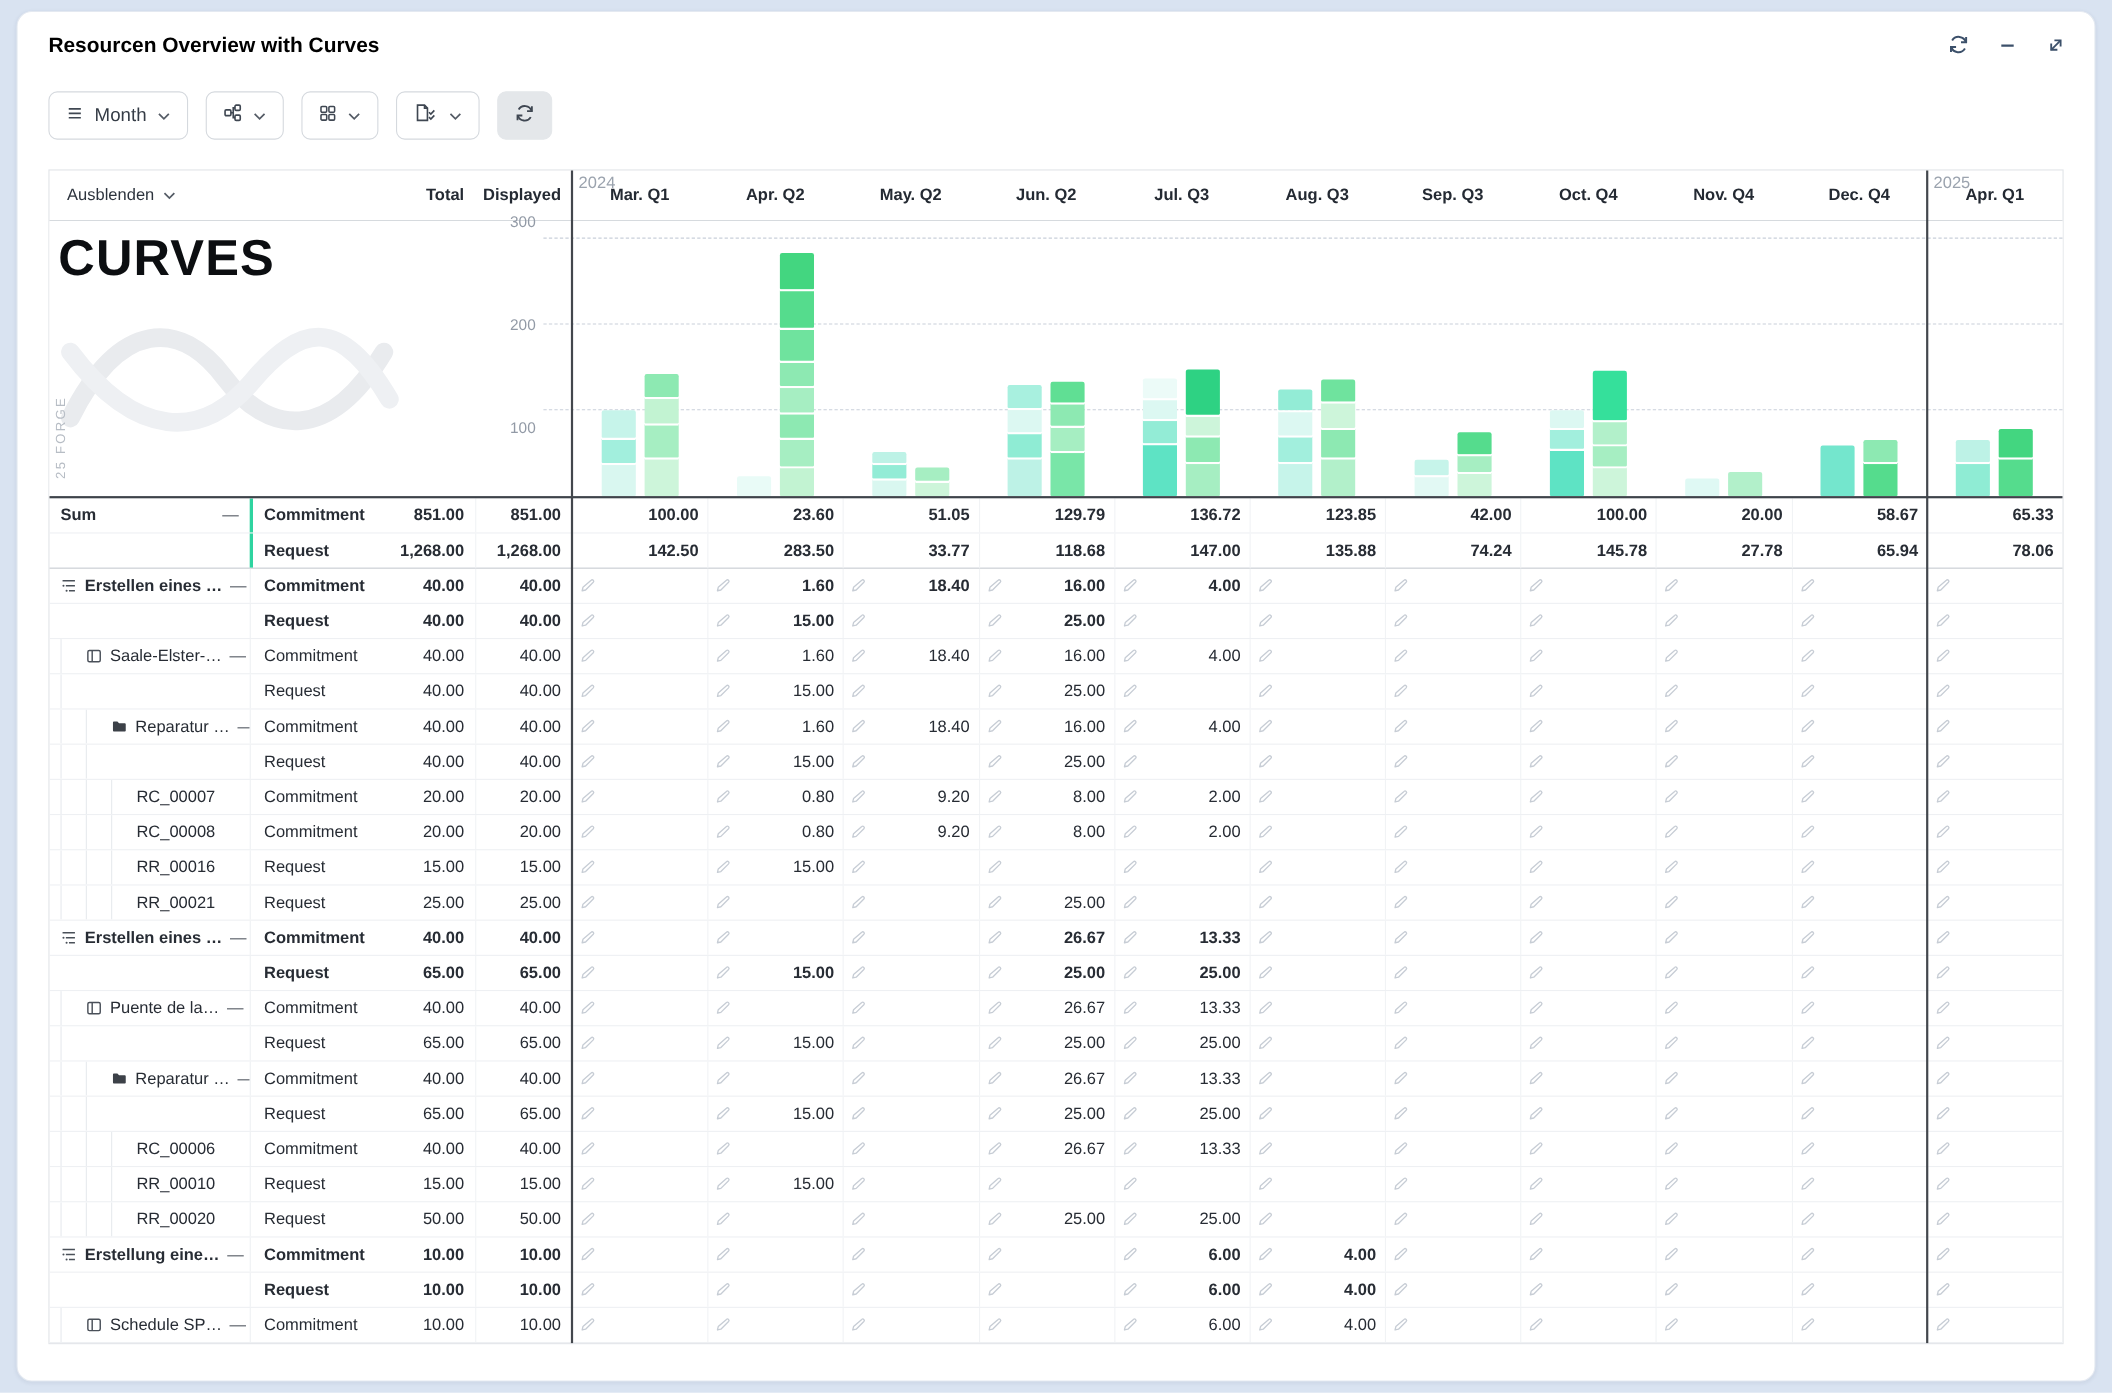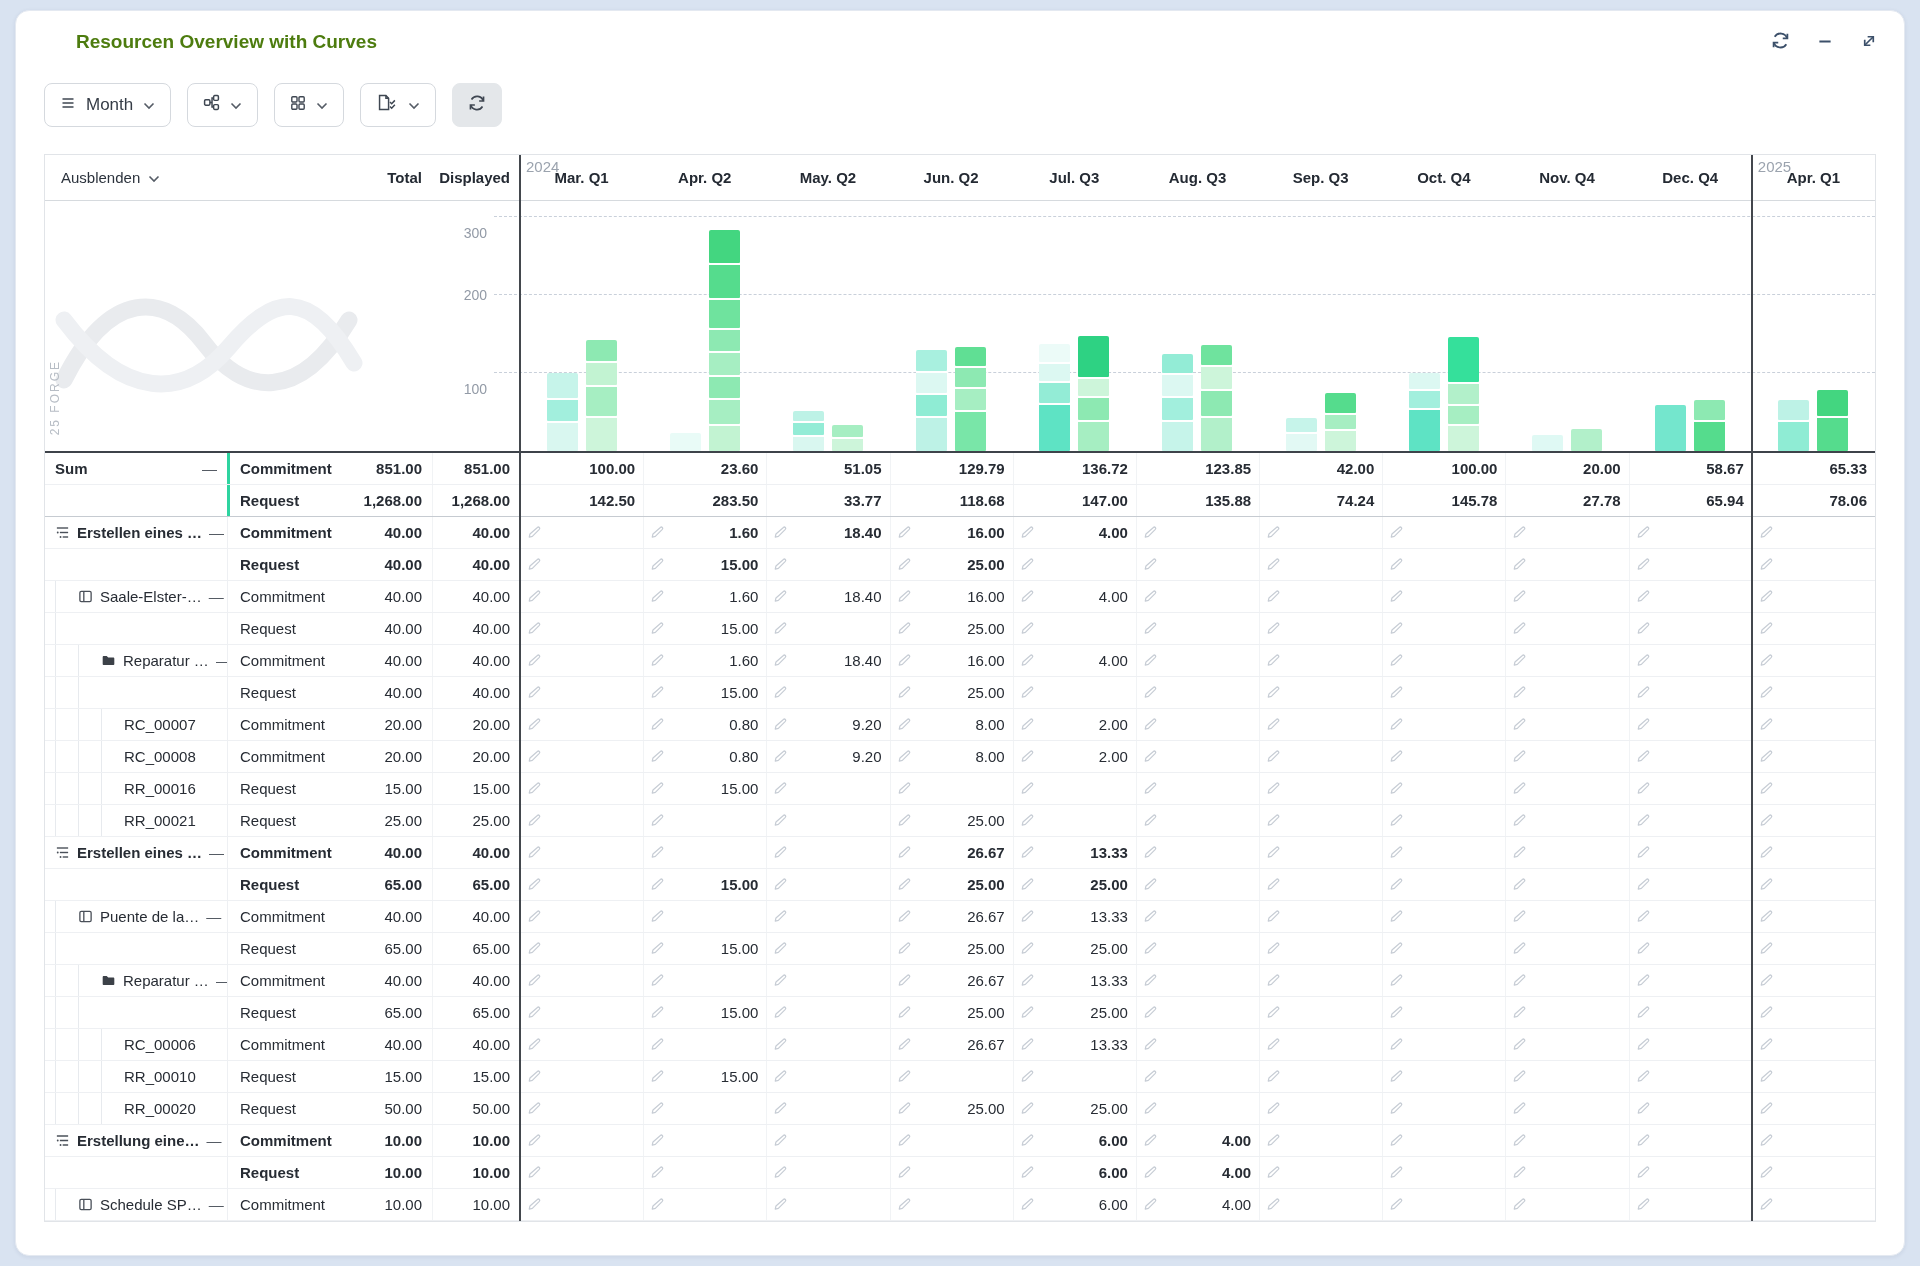--- a/index.html
+++ b/index.html
@@ -2,21 +2,21 @@
 <html><head>
 <meta charset="utf-8">
 <style>
   * { box-sizing: border-box; }
   body { margin:0; background:#d9e3f1; font-family:"Liberation Sans", sans-serif; }
   .page { position:relative; width:1920px; height:1266px; background:#d9e3f1; overflow:hidden; }
   .card { position:absolute; left:15px; top:10px; width:1890px; height:1246px; background:#fff;
           border-radius:14px; border:1px solid #e4e9f1; box-shadow:0 1px 4px rgba(20,40,80,.08); overflow:hidden; }
 
   .card-header { display:flex; align-items:center; justify-content:space-between; padding:20px 26px 0 28px; }
-  .title { font-size:19px; font-weight:600; color:#4d7c0f;margin-left:32px; }
+  .title { font-size:19px; font-weight:600; color:#000000; }
   .win { display:flex; gap:26px; align-items:center; }
   .wbtn { background:none; border:none; padding:0; color:#3c506a; display:flex; cursor:pointer; }
 
   .toolbar { display:flex; gap:16px; margin:30px 28px 0; align-items:center; }
   .tbtn { display:flex; align-items:center; gap:10px; height:44px; padding:0 15px; background:#fff;
           border:1px solid #d5d9de; border-radius:8px; font-size:17px; color:#353c46; font-family:inherit; cursor:pointer; }
   .tbtn .x { font-size:18px; color:#3f4752; font-weight:700; line-height:1; }
   .tbtn.active { background:#e4e7ea; border-color:#e4e7ea; }
 
   .table-wrap { margin:27px 28px 0; border:1px solid #e1e4e8; position:relative; background:#fff; }
@@ -219,20 +219,21 @@
             <span>Dec. Q4</span>
           </div>
           <div class="h-month">
             <span class="year-label">2025</span>
             <span>Apr. Q1</span>
           </div>
         </div>
 
       <div class="chart-row" id="chart-row">
         <div class="chart-left">
+          <div class="curves-logo">CURVES</div>
           <div class="squiggle">
             <svg width="330" height="160" viewBox="0 0 330 160">
               <path d="M15 115 C 60 25, 115 25, 155 78 S 250 138, 300 55" stroke="#e9ebee" stroke-width="17" fill="none" stroke-linecap="round"></path>
               <path d="M15 55 C 75 135, 135 135, 180 82 S 260 22, 305 98" stroke="#eef0f3" stroke-width="17" fill="none" stroke-linecap="round"></path>
             </svg>
           </div>
           <div class="logo-vert">25 FORGE</div>
         </div>
         <div class="chart-months" id="chart-months">
             <div class="bar-pair">
@@ -366,21 +367,21 @@
                 <div class="seg" style="height: 25.818px; background: rgb(67, 214, 128);"></div>
                 <div class="seg" style="height: 35.1px; background: rgb(85, 220, 141);"></div>
               </div>
             </div>
           </div>
       <div class="gridline" style="bottom: 78px;"></div>
           <div class="ytick" style="bottom: 54px;">100</div>
           <div class="gridline" style="bottom: 156px;"></div>
           <div class="ytick" style="bottom: 148px;">200</div>
           <div class="gridline" style="bottom: 234px;"></div>
-          <div class="ytick" style="bottom: 210px;">300</div>
+          <div class="ytick" style="bottom: 242px;">300</div>
         </div>
 
       <div id="tbody">
           <div class="row row-grid sum">
             <div class="c-name">
               <span class="name-text">Sum</span>
               <span class="dash">—</span>
             </div>
             <div class="c-type">Commitment</div>
             <div class="c-total">851.00</div>

